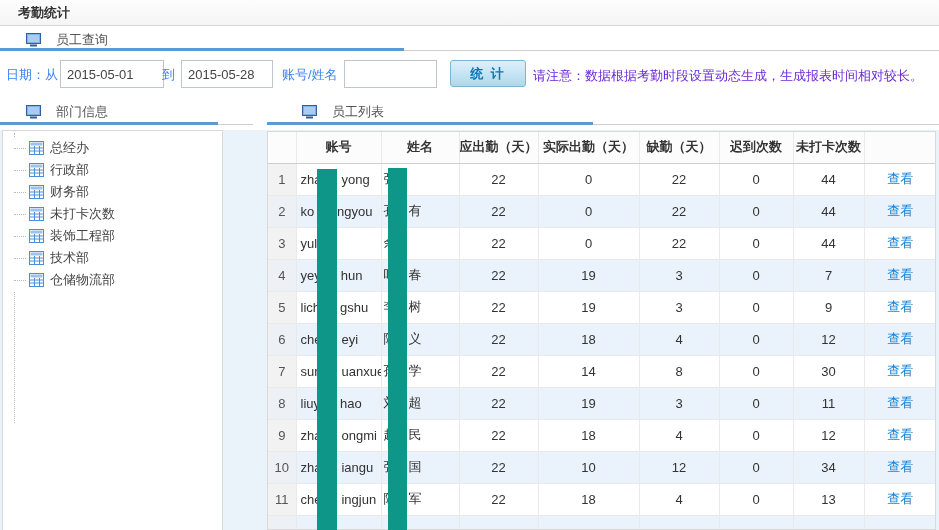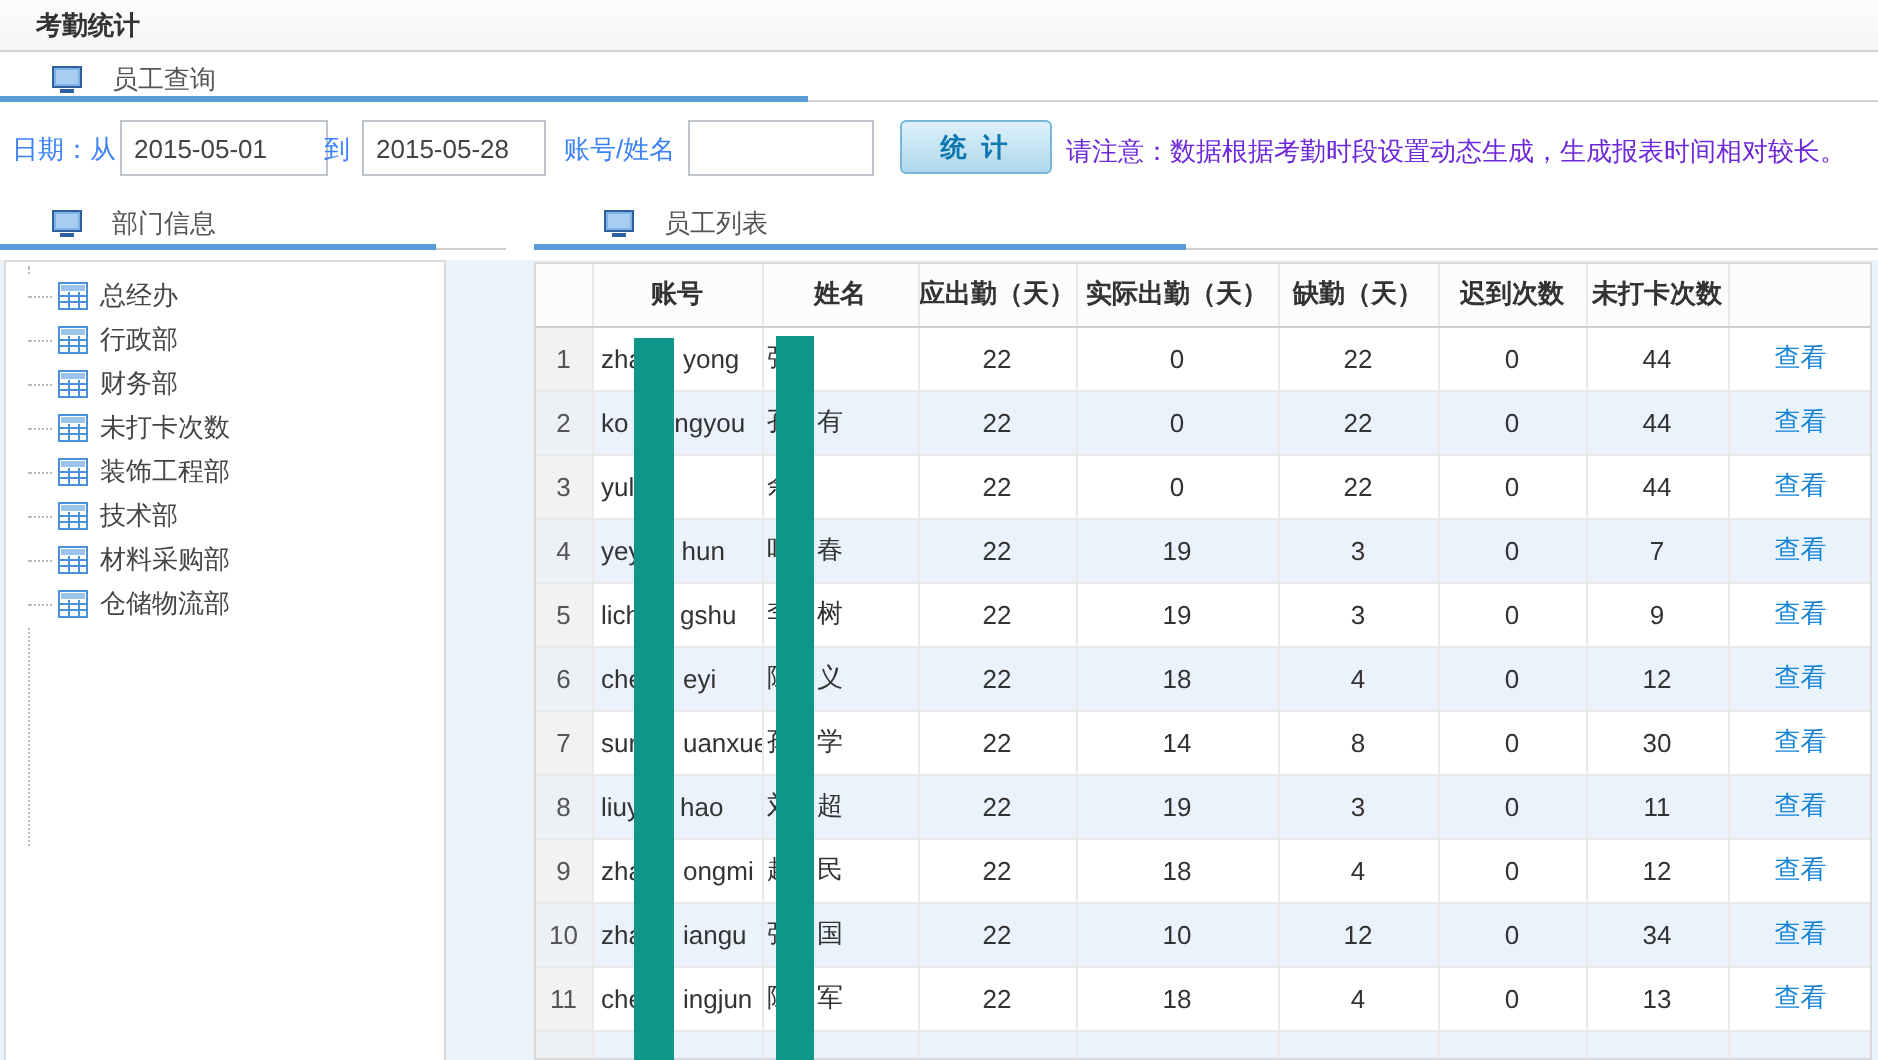--- a/index.html
+++ b/index.html
@@ -204,32 +204,20 @@
       <rect x="0.5" y="0.5" width="14" height="13" fill="#ffffff" stroke="#4a90d9" stroke-width="1"></rect>
       <rect x="1.5" y="1.5" width="12" height="3" fill="#9cc3ea"></rect>
       <line x1="1" y1="7" x2="14" y2="7" stroke="#4a90d9" stroke-width="1"></line>
       <line x1="1" y1="10" x2="14" y2="10" stroke="#4a90d9" stroke-width="1"></line>
       <line x1="5.5" y1="5" x2="5.5" y2="13" stroke="#4a90d9" stroke-width="1"></line>
       <line x1="10.5" y1="5" x2="10.5" y2="13" stroke="#4a90d9" stroke-width="1"></line>
     </svg>
     <span class="lbl">技术部</span>
   </li>
 
-  <li class="tree-item">
-    <span class="hdots"></span>
-    <svg class="dept-ico" width="15" height="14" viewBox="0 0 15 14">
-      <rect x="0.5" y="0.5" width="14" height="13" fill="#ffffff" stroke="#4a90d9" stroke-width="1"></rect>
-      <rect x="1.5" y="1.5" width="12" height="3" fill="#9cc3ea"></rect>
-      <line x1="1" y1="7" x2="14" y2="7" stroke="#4a90d9" stroke-width="1"></line>
-      <line x1="1" y1="10" x2="14" y2="10" stroke="#4a90d9" stroke-width="1"></line>
-      <line x1="5.5" y1="5" x2="5.5" y2="13" stroke="#4a90d9" stroke-width="1"></line>
-      <line x1="10.5" y1="5" x2="10.5" y2="13" stroke="#4a90d9" stroke-width="1"></line>
-    </svg>
-    <span class="lbl">材料采购部</span>
-  </li>
 
   <li class="tree-item">
     <span class="hdots"></span>
     <svg class="dept-ico" width="15" height="14" viewBox="0 0 15 14">
       <rect x="0.5" y="0.5" width="14" height="13" fill="#ffffff" stroke="#4a90d9" stroke-width="1"></rect>
       <rect x="1.5" y="1.5" width="12" height="3" fill="#9cc3ea"></rect>
       <line x1="1" y1="7" x2="14" y2="7" stroke="#4a90d9" stroke-width="1"></line>
       <line x1="1" y1="10" x2="14" y2="10" stroke="#4a90d9" stroke-width="1"></line>
       <line x1="5.5" y1="5" x2="5.5" y2="13" stroke="#4a90d9" stroke-width="1"></line>
       <line x1="10.5" y1="5" x2="10.5" y2="13" stroke="#4a90d9" stroke-width="1"></line>

